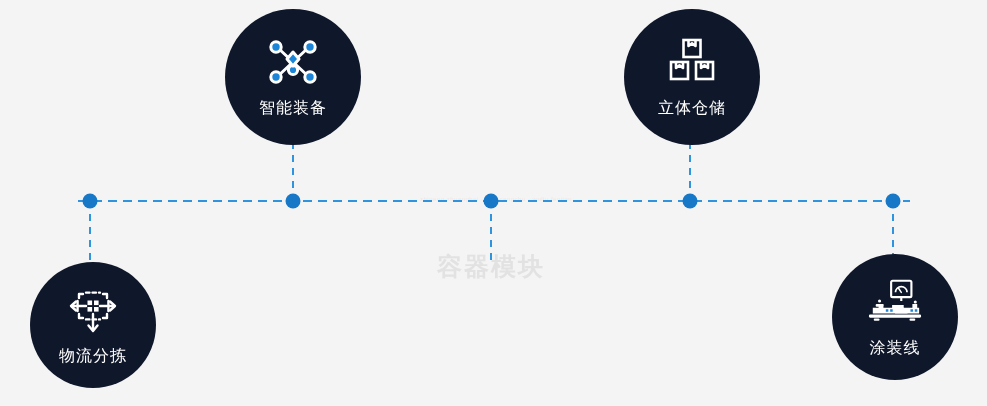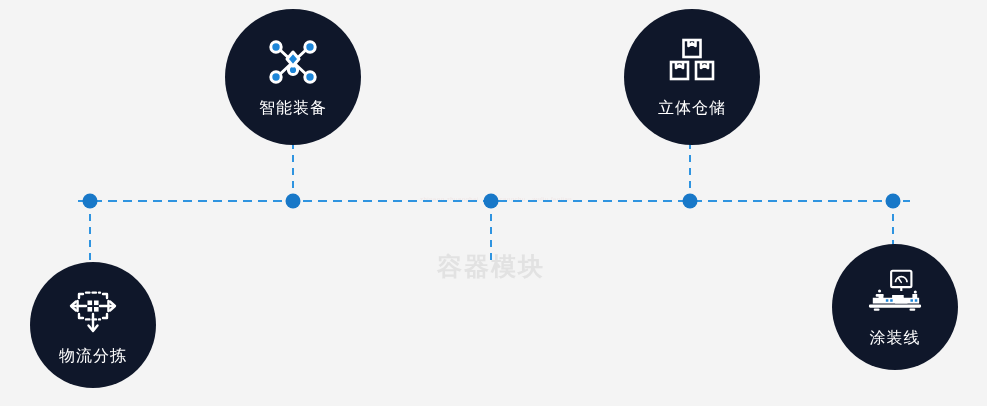--- a/index.html
+++ b/index.html
@@ -196,21 +196,21 @@
 
           <rect x="29" y="24" width="17" height="17"></rect>
           <path d="M34 24 v6 l3.5 -2.6 l3.5 2.6 v-6" stroke-linejoin="round"></path>
         </g>
       </svg>
     </div>
     <div class="bubble-label">立体仓储</div>
   </div>
 
 
-  <div class="bubble" style="left:895px; top:307px; width:126px; height:126px;">
+  <div class="bubble" style="left:895px; top:317px; width:126px; height:126px;">
     <div class="icon-wrap">
       <svg width="58" height="48" viewBox="0 0 58 48" fill="none" xmlns="http://www.w3.org/2000/svg">
 
         <rect x="25" y="2" width="21" height="17" rx="1.5" fill="none" stroke="#ffffff" stroke-width="2.2"></rect>
         <path d="M29.5 14 a6 6 0 0 1 12 0" fill="none" stroke="#ffffff" stroke-width="1.8"></path>
         <line x1="35.5" y1="14" x2="32.5" y2="9.5" stroke="#ffffff" stroke-width="1.6" stroke-linecap="round"></line>
         <line x1="35.5" y1="19" x2="35.5" y2="23" stroke="#ffffff" stroke-width="2.2"></line>
 
         <path d="M6 36 v-6 h6 v-4 h5 v4 h9 v-3 h12 v3 h9 v-4 h5 v4 h2 v6 Z" fill="#ffffff"></path>
 

